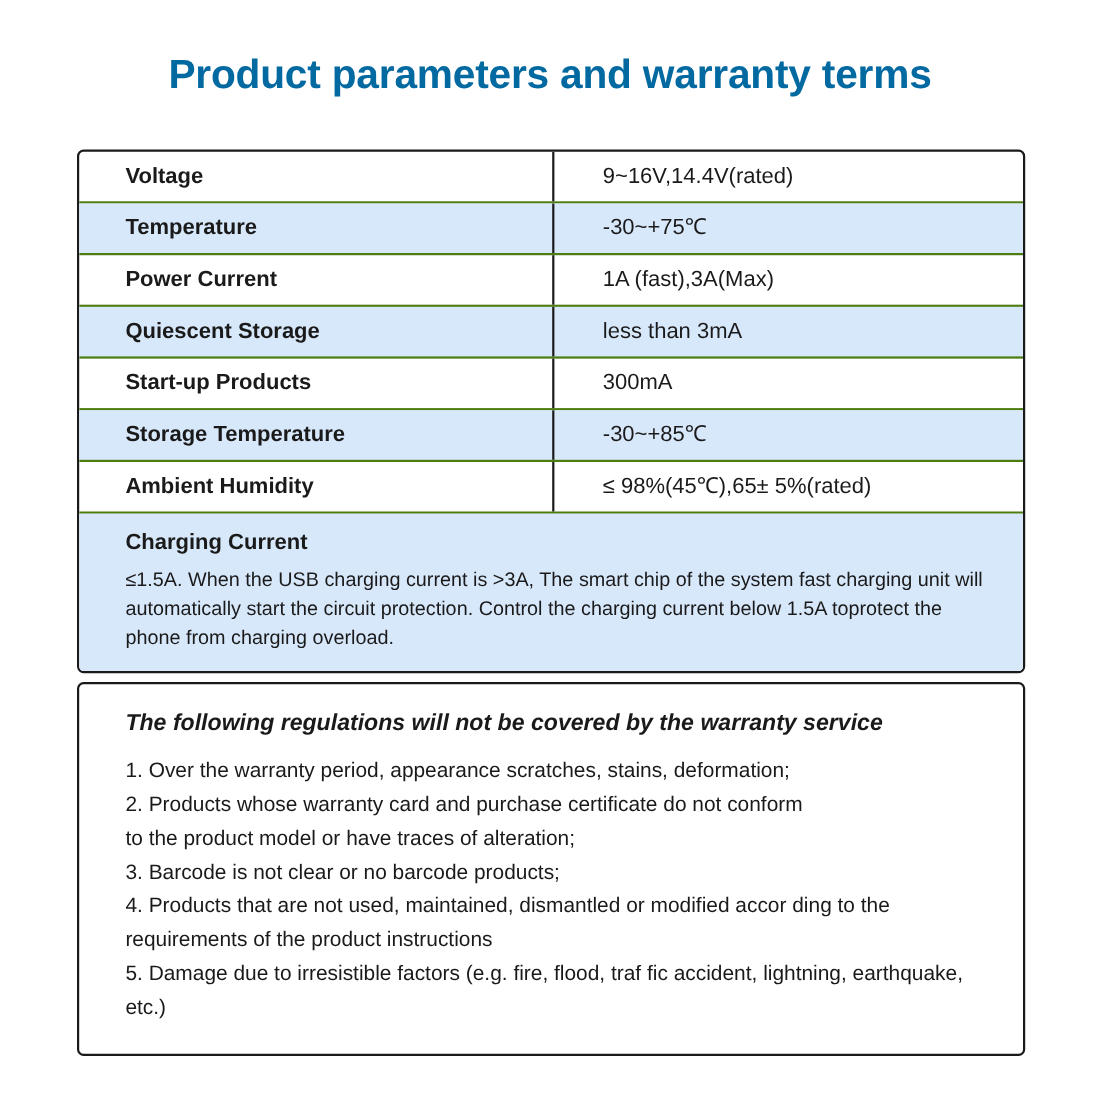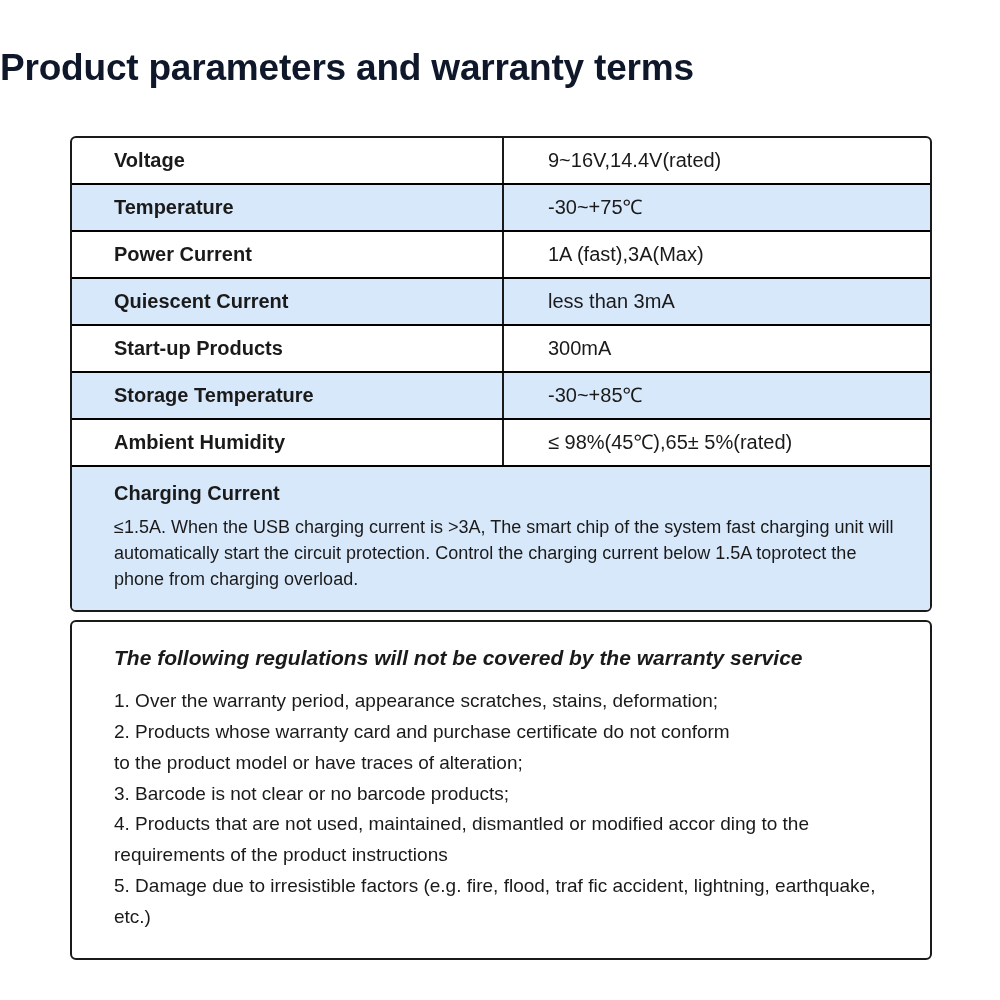--- a/index.html
+++ b/index.html
@@ -14,43 +14,44 @@
     color: #1a1a1a;
     overflow: hidden;
   }
   .page {
     position: relative;
     width: 1000px;
     height: 1000px;
     box-sizing: border-box;
   }
   .page-title {
+    text-align: center;
     font-size: 37px;
     font-weight: bold;
     letter-spacing: -0.2px;
     margin: 0;
     padding-top: 47px;
-    color: #0f172a;
+    color: #0369a1;
   }
 
   
   .spec-table {
     position: absolute;
     left: 70px;
     top: 136px;
     width: 862px;
     border: 2px solid #1a1a1a;
     border-radius: 6px;
     box-sizing: border-box;
     overflow: hidden;
     background: #ffffff;
   }
   .spec-row {
     display: flex;
-    border-bottom: 2px solid #000000;
+    border-bottom: 2px solid #4d7c0f;
     min-height: 45px;
   }
   .spec-row.alt {
     background: #d8e8fb;
   }
   .spec-cell-label {
     flex: 0 0 432px;
     box-sizing: border-box;
     padding: 10px 0 10px 42px;
     font-size: 20px;
@@ -139,21 +140,21 @@
       <div class="spec-cell-label">Temperature</div>
       <div class="spec-cell-value">-30~+75℃</div>
     </div>
 
     <div class="spec-row">
       <div class="spec-cell-label">Power Current</div>
       <div class="spec-cell-value">1A (fast),3A(Max)</div>
     </div>
 
     <div class="spec-row alt">
-      <div class="spec-cell-label">Quiescent Current</div>
+      <div class="spec-cell-label">Quiescent Storage</div>
       <div class="spec-cell-value">less than 3mA</div>
     </div>
 
     <div class="spec-row">
       <div class="spec-cell-label">Start-up Products</div>
       <div class="spec-cell-value">300mA</div>
     </div>
 
     <div class="spec-row alt">
       <div class="spec-cell-label">Storage Temperature</div>

